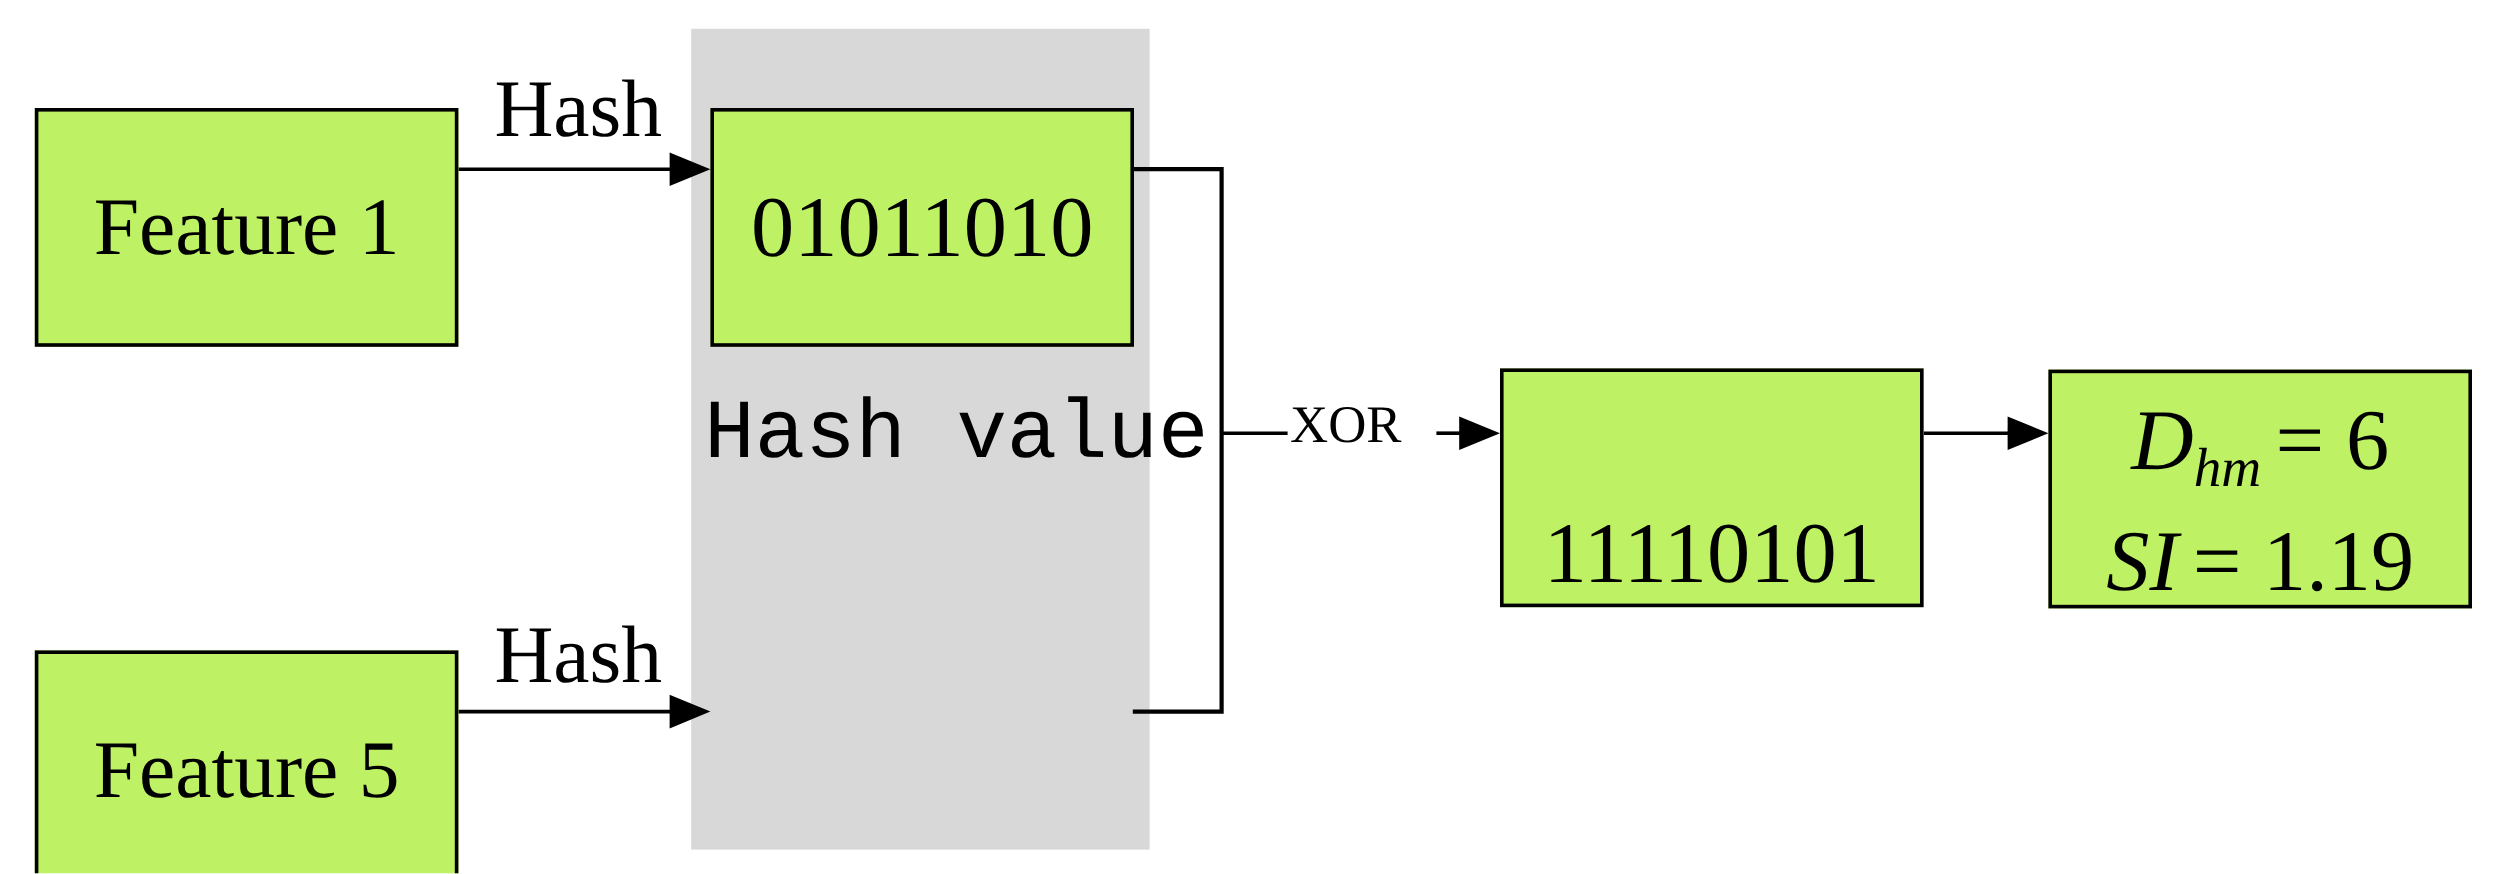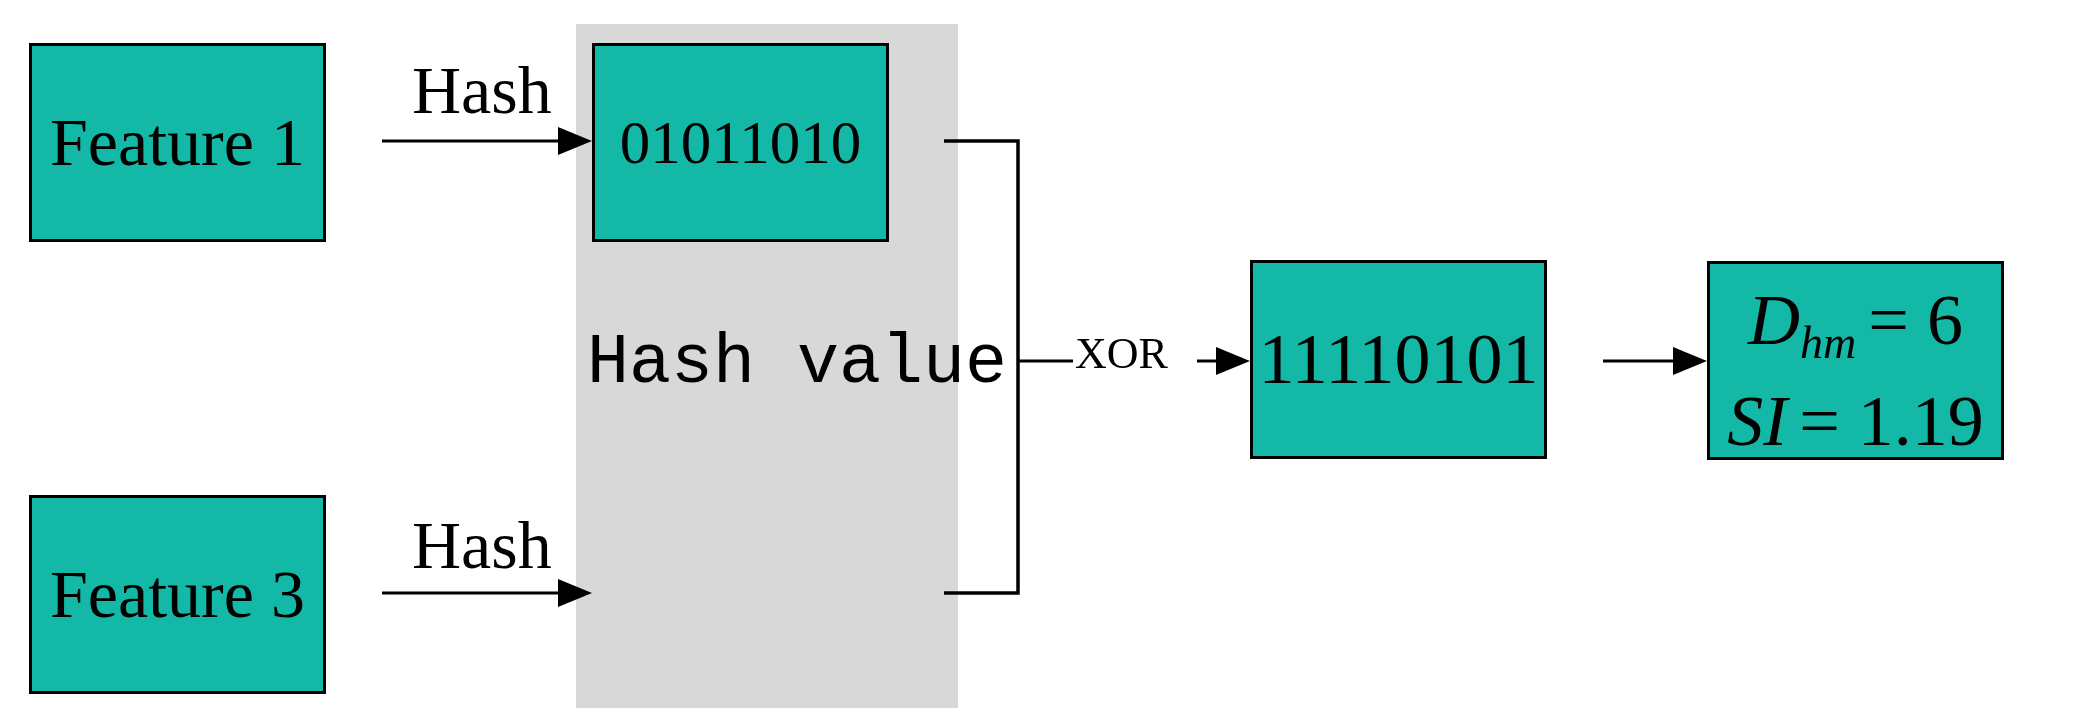--- a/index.html
+++ b/index.html
@@ -27,35 +27,36 @@
   svg.connectors {
     position: absolute;
     left: 0;
     top: 0;
     width: 2084px;
     height: 728px;
     pointer-events: none;
   }
   .box {
     position: absolute;
-    width: 297px;
+    width: 353px;
     height: 199px;
-    background: #14b8a6;
+    background: #bef264;
     border: 3px solid #000000;
     box-sizing: border-box;
     display: flex;
     align-items: center;
     justify-content: center;
     text-align: center;
+    margin-top: 47px;
   }
   .box-feature1 { left: 29px;  top: 43px;  font-size: 68px; }
   .box-feature2 { left: 29px;  top: 495px; font-size: 68px; }
-  .box-hash1    { left: 592px; top: 43px;  font-size: 61px; }
+  .box-hash1    { left: 592px; top: 43px;  font-size: 72px; }
   .box-hash2    { left: 592px; top: 493px; font-size: 72px; }
-  .box-xorres   { left: 1250px; top: 260px; font-size: 72px; }
+  .box-xorres   { left: 1250px; top: 260px; font-size: 72px; align-items: flex-end; }
   .box-result   {
     left: 1707px; top: 261px; font-size: 72px;
     flex-direction: column;
     padding-top: 20px;
   }
   .result-line {
     line-height: 92px;
     white-space: nowrap;
   }
   .var-italic { font-style: italic; }
@@ -103,21 +104,21 @@
 
     <line x1="1603" y1="361" x2="1677" y2="361" stroke="#000" stroke-width="3"></line>
     <polygon points="1707,361 1673,347 1673,375" fill="#000"></polygon>
   </svg>
 
   <div class="box box-feature1">
     <span>Feature 1</span>
   </div>
 
   <div class="box box-feature2">
-    <span>Feature 3</span>
+    <span>Feature 5</span>
   </div>
 
   <div class="box box-hash1">
     <span>01011010</span>
   </div>
 
 
   <div class="box box-xorres">
     <span>11110101</span>
   </div>

